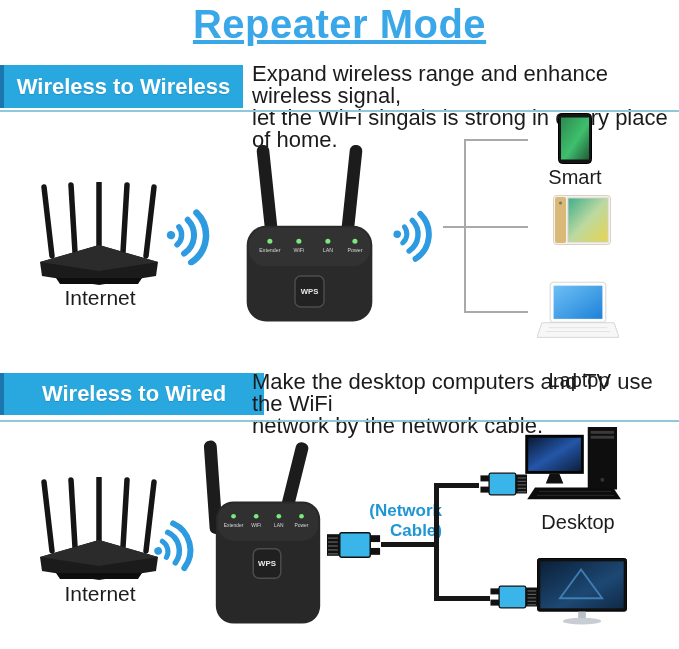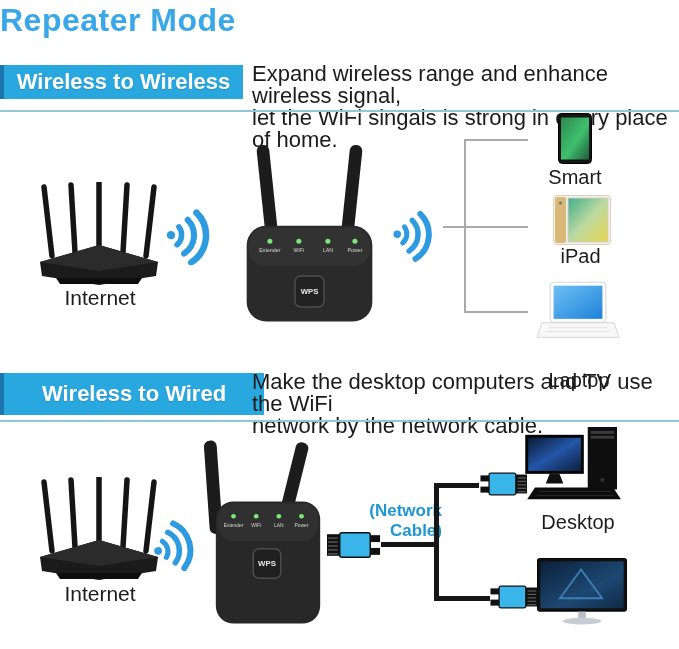--- a/index.html
+++ b/index.html
@@ -11,27 +11,27 @@
     --cable-blue:#1E97D4;
     --led-green:#7CE87C;
     --connector-cyan:#3AB5EA;
     --bracket-gray:#A9A9A9;
     --cable-black:#161616;
   }
   *{margin:0;padding:0;box-sizing:border-box;}
   body{background:#ffffff;font-family:"Liberation Sans",sans-serif;}
   .page{position:relative;width:679px;height:649px;background:#ffffff;overflow:hidden;}
 
-  .title{position:absolute;top:2px;left:0;width:100%;
-    font-size:32px;font-weight:bold;color:var(--title-blue);letter-spacing:.5px;}
+  .title{position:absolute;top:2px;left:0;width:100%;text-align:center;
+    font-size:40px;font-weight:bold;color:var(--title-blue);letter-spacing:.5px;text-decoration:underline;}
 
   .banner{position:absolute;left:0;display:flex;align-items:center;justify-content:center;
     background:var(--banner-cyan);border-left:4px solid var(--banner-edge);
     color:#ffffff;font-weight:bold;font-size:22px;text-shadow:0 1px 1px rgba(0,0,0,.15);}
-  .banner1{top:65px;width:243px;height:34px;}
+  .banner1{top:65px;width:243px;height:43px;}
   .banner2{top:373px;width:264px;height:42px;}
 
   .desc{position:absolute;left:252px;width:420px;font-size:22px;line-height:22px;color:#1b1b1b;}
   .desc1{top:63px;}
   .desc2{top:371px;}
 
   .divider{position:absolute;left:0;width:679px;height:2px;background:var(--divider);}
   .divider1{top:110px;}
   .divider2{top:420px;}
 
@@ -152,21 +152,20 @@
             <stop offset=".5" stop-color="#bcd9a0"></stop>
             <stop offset="1" stop-color="#e8d44d"></stop>
         </linearGradient>
       </defs>
       <rect x="0.5" y="0.5" width="57" height="49" rx="3" fill="#f7f2e7" stroke="#d8d0c0"></rect>
       <rect x="2" y="2" width="11" height="46" rx="2" fill="#d9b878"></rect>
       <circle cx="7.5" cy="8" r="1.6" fill="#777"></circle>
       <rect x="15" y="3" width="40" height="44" fill="url(#ipadGrad)" stroke="#cfcfcf"></rect>
     </svg>
   </div>
-  <div class="dev-label" style="left:538px;top:245px;width:85px;">iPad</div>
 
   <div class="abs" style="left:537px;top:281px;">
     <svg width="82" height="64" viewBox="0 0 84 64">
       <defs>
         <linearGradient id="lapGrad" x1="0" y1="0" x2="1" y2="1">
           <stop offset="0" stop-color="#6ec0f5"></stop>
             <stop offset="1" stop-color="#1e82d8"></stop>
         </linearGradient>
       </defs>
       <rect x="13.5" y="0.5" width="57" height="41" rx="3" fill="#fdfdfd" stroke="#d5d5d5"></rect>

